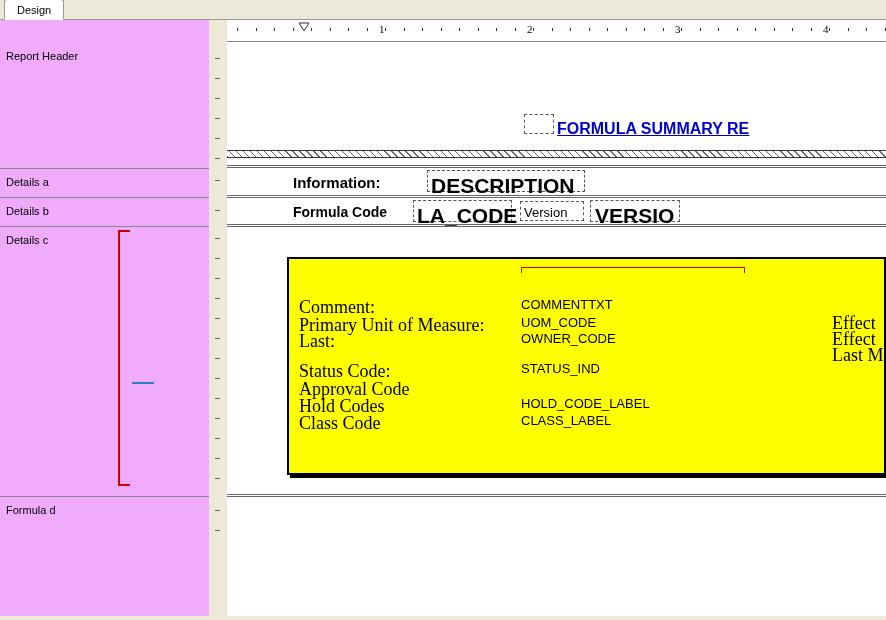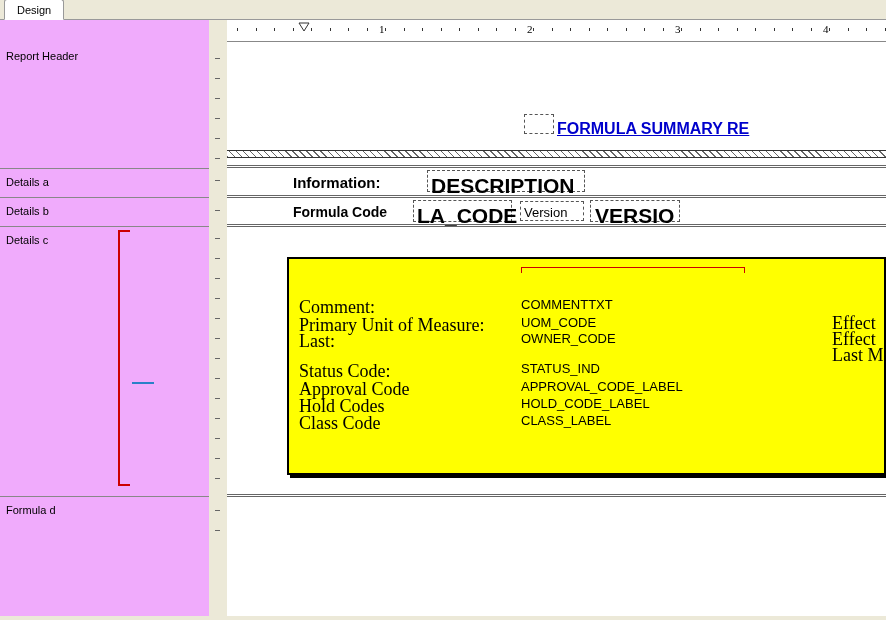--- a/index.html
+++ b/index.html
@@ -365,21 +365,20 @@
       <div class="yb-label" style="left:10px; top:56px">Primary Unit of Measure:</div>
       <div class="yb-val" style="left:232px; top:56px">UOM_CODE</div>
 
       <div class="yb-label" style="left:10px; top:72px">Last:</div>
       <div class="yb-val" style="left:232px; top:72px">OWNER_CODE</div>
 
       <div class="yb-label" style="left:10px; top:102px">Status Code:</div>
       <div class="yb-val" style="left:232px; top:102px">STATUS_IND</div>
 
       <div class="yb-label" style="left:10px; top:120px">Approval Code</div>
-      <div class="yb-val" style="left:232px; top:120px">APPROVAL_CODE_LABEL</div>
 
       <div class="yb-label" style="left:10px; top:137px">Hold Codes</div>
       <div class="yb-val" style="left:232px; top:137px">HOLD_CODE_LABEL</div>
 
       <div class="yb-label" style="left:10px; top:154px">Class Code</div>
       <div class="yb-val" style="left:232px; top:154px">CLASS_LABEL</div>
     </div>
 
     <div class="yb-label" style="left:605px; top:293px">Effect</div>
     <div class="yb-label" style="left:605px; top:309px">Effect</div>

